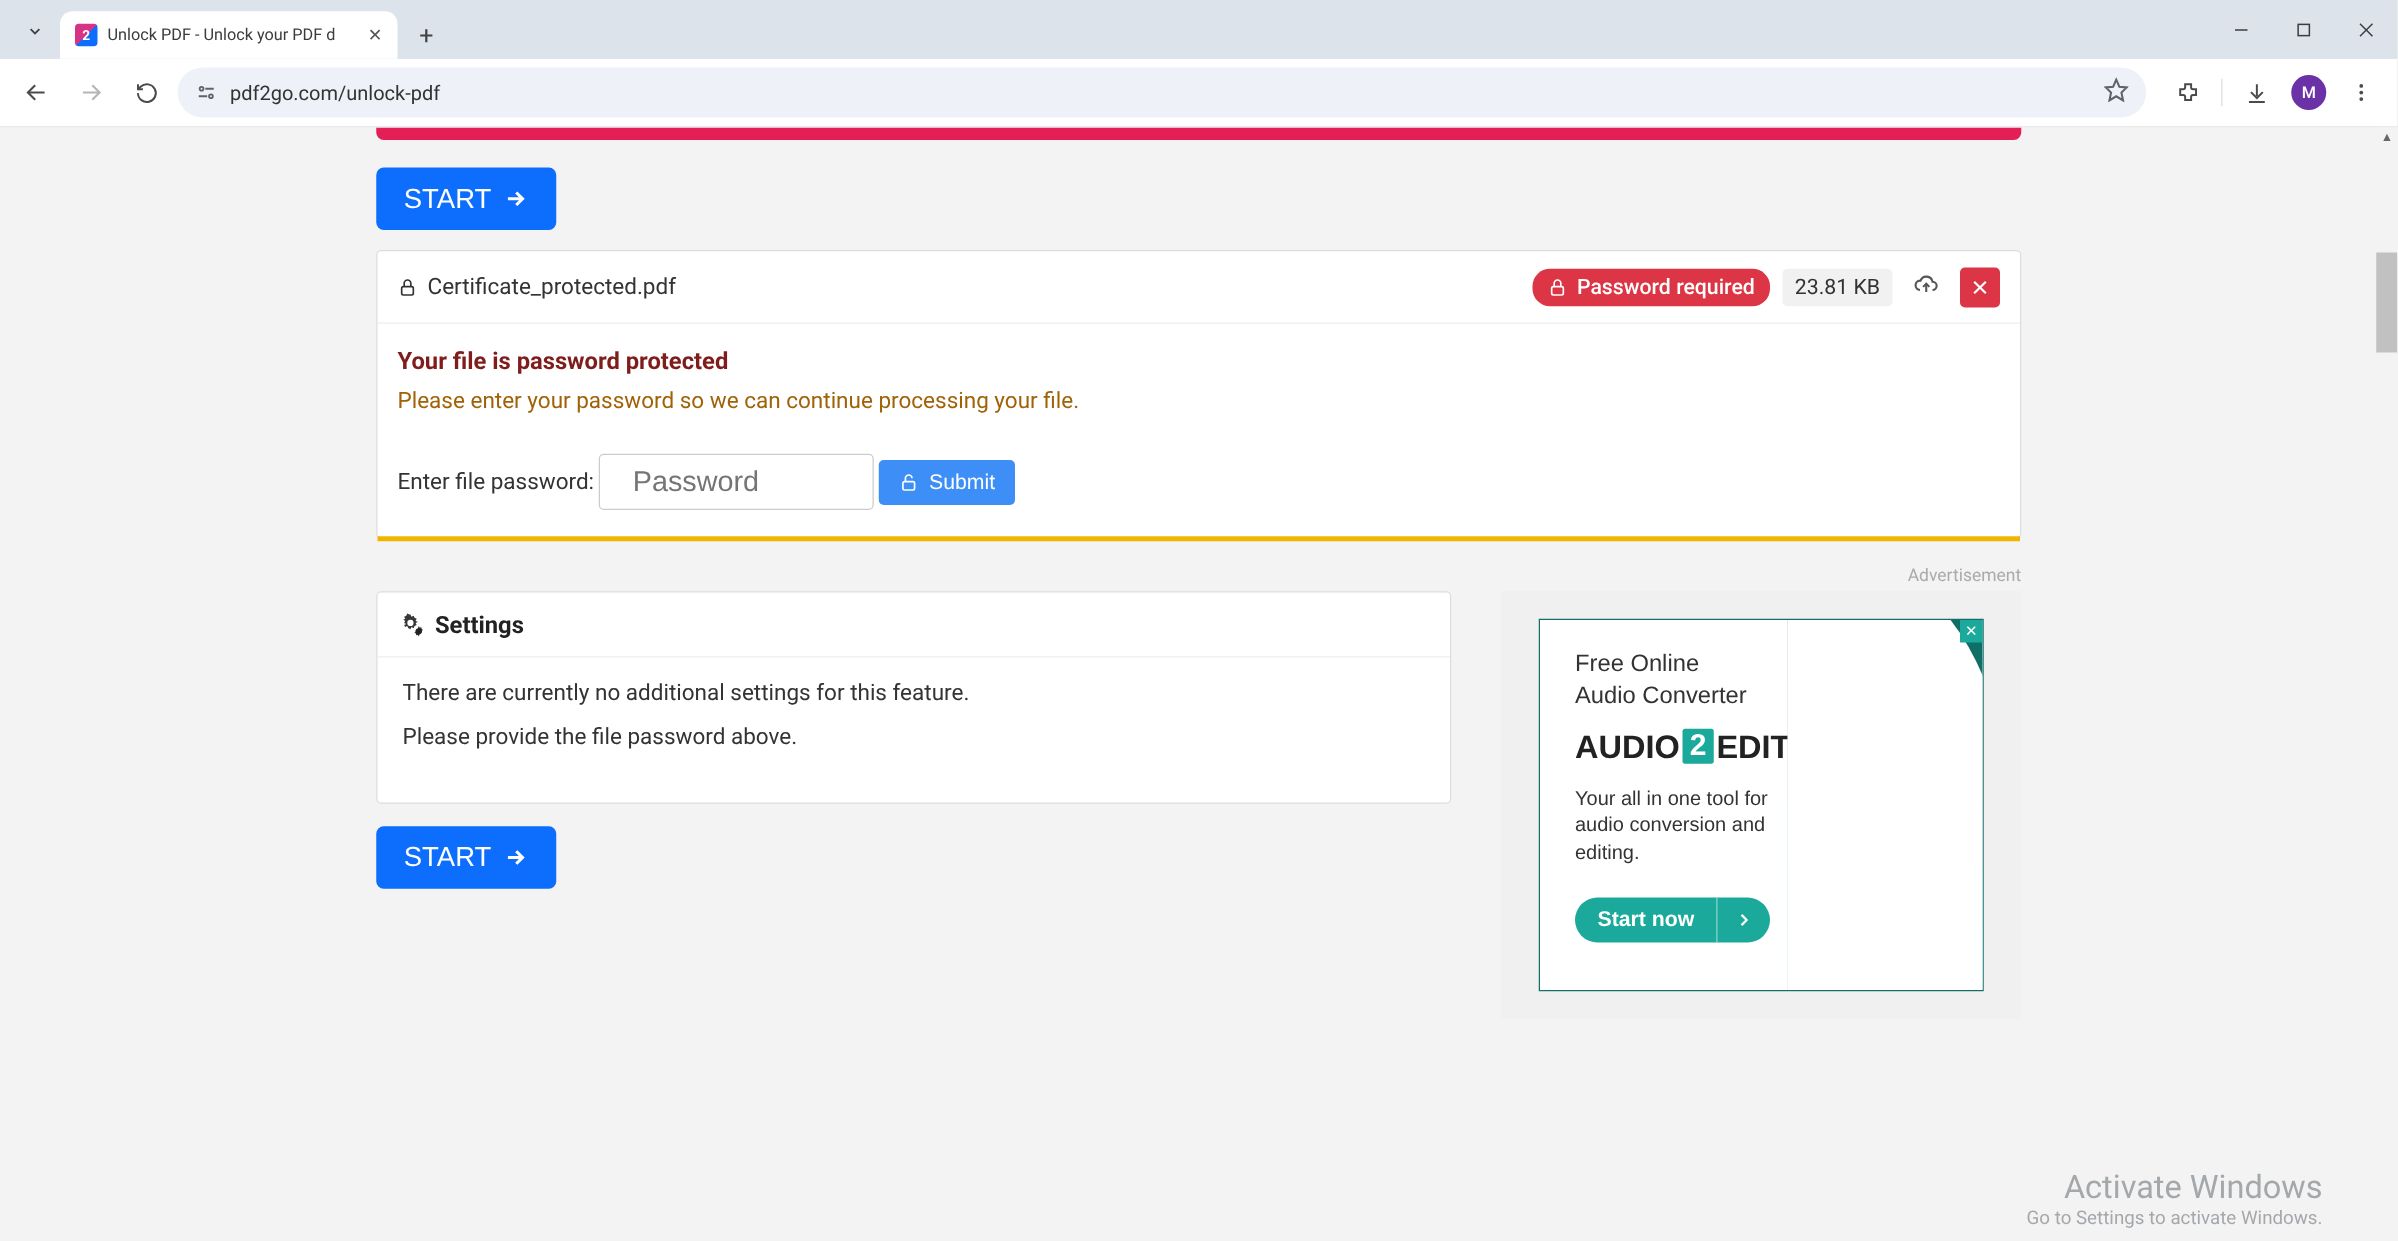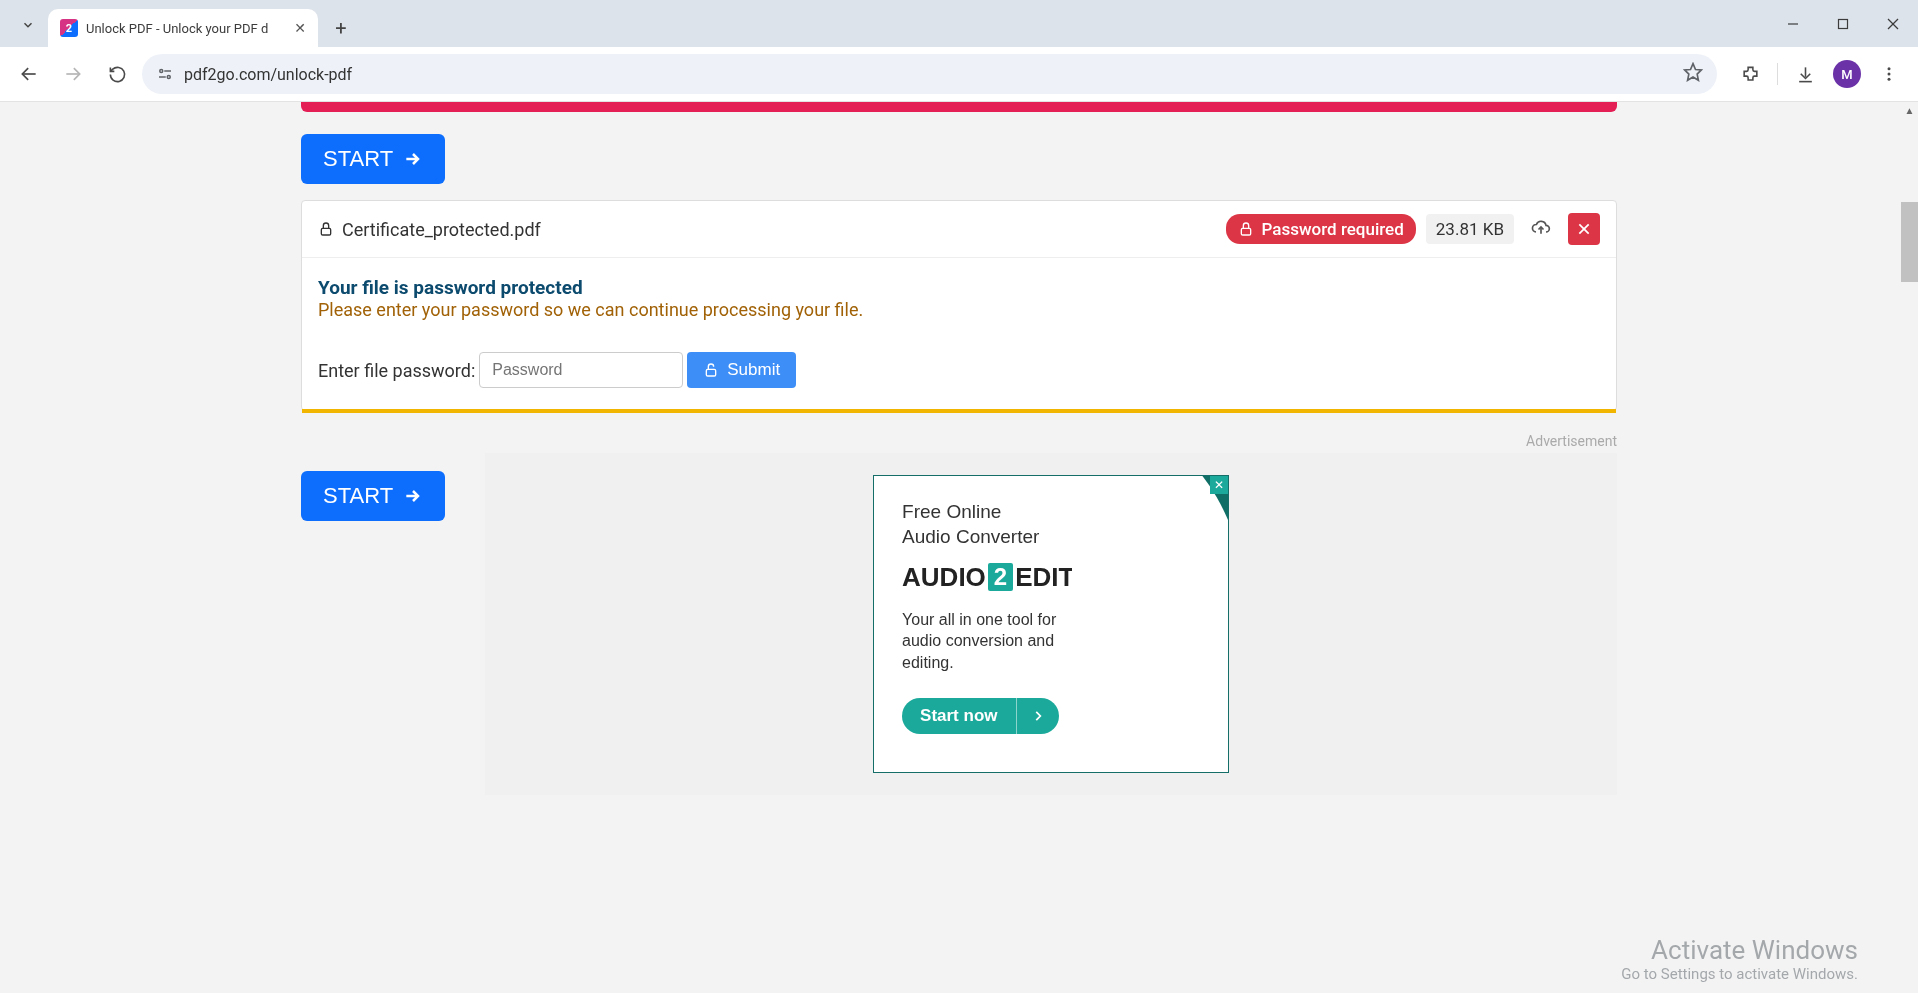--- a/index.html
+++ b/index.html
@@ -190,37 +190,37 @@
     width:32px; height:32px;
     border-radius:4px;
     display:flex; align-items:center; justify-content:center;
     cursor:pointer;
   }
 
   .file-body {
     padding: 18px 16px 22px 16px;
   }
   .file-body h4 {
-    font-size:19px; font-weight:700; color:#0c4a6e;
-    margin-bottom: 0;
+    font-size:19px; font-weight:700; color:#7f1d1d;
+    margin-bottom: 10px;
   }
   .file-body p {
     font-size:18px; color:#a16207;
     margin-bottom: 32px;
   }
   .pw-row {
     display:flex; align-items:center; gap:4px;
     font-size:18px; color:#333;
   }
   .pw-input {
     border:1px solid #ccc;
     border-radius:4px;
-    padding: 8px 12px;
-    font-size:16px;
-    width:204px;
+    padding: 8px 26px;
+    font-size:23px;
+    width:220px;
   }
   .submit-btn {
     background:#3e8ef7; color:#fff;
     border:none; border-radius:4px;
     padding: 8px 16px;
     font-size:17px;
     display:inline-flex; align-items:center; gap:8px;
     cursor:pointer;
   }
   .file-card::after {
@@ -503,20 +503,34 @@
             <span>Submit</span>
           </button>
         </div>
       </div>
     </div>
 
     <div class="ad-label">Advertisement</div>
 
     <div class="lower-row">
       <div>
+        <div class="settings-card">
+          <div class="settings-header">
+            <svg width="20" height="20" viewBox="0 0 24 24" fill="#222">
+                <path d="M10 13a3 3 0 1 0 0-6 3 3 0 0 0 0 6zM10 2l1 2 2-1 1 2 2 1-1 2 2 1-2 1 1 2-2 1-1 2-2-1-1 2-2-1-1-2-2 1-1-2 2-1-2-1 1-2-2-1 2-1-1-2 2-1 1-2 2 1z" opacity="0.9"></path>
+                <circle cx="18" cy="18" r="3" fill="#222"></circle>
+                <path d="M18 13l.8 1.5 1.7-.3.3 1.7 1.5.8-1.5.8.3 1.7-1.7.3L18 23l-.8-1.5-1.7.3-.3-1.7-1.5-.8 1.5-.8-.3-1.7 1.7-.3z" opacity="0.9"></path>
+              </svg>
+            <span>Settings</span>
+          </div>
+          <div class="settings-body">
+            <p>There are currently no additional settings for this feature.</p>
+            <p>Please provide the file password above.</p>
+          </div>
+        </div>
 
         <button class="start-btn second" style="margin-left:0;">
           <span>START</span>
           <svg width="20" height="20" viewBox="0 0 24 24" fill="none" stroke="currentColor" stroke-width="3">
               <line x1="4" y1="12" x2="18" y2="12"></line>
               <polyline points="12 6 18 12 12 18"></polyline>
             </svg>
         </button>
       </div>
 

